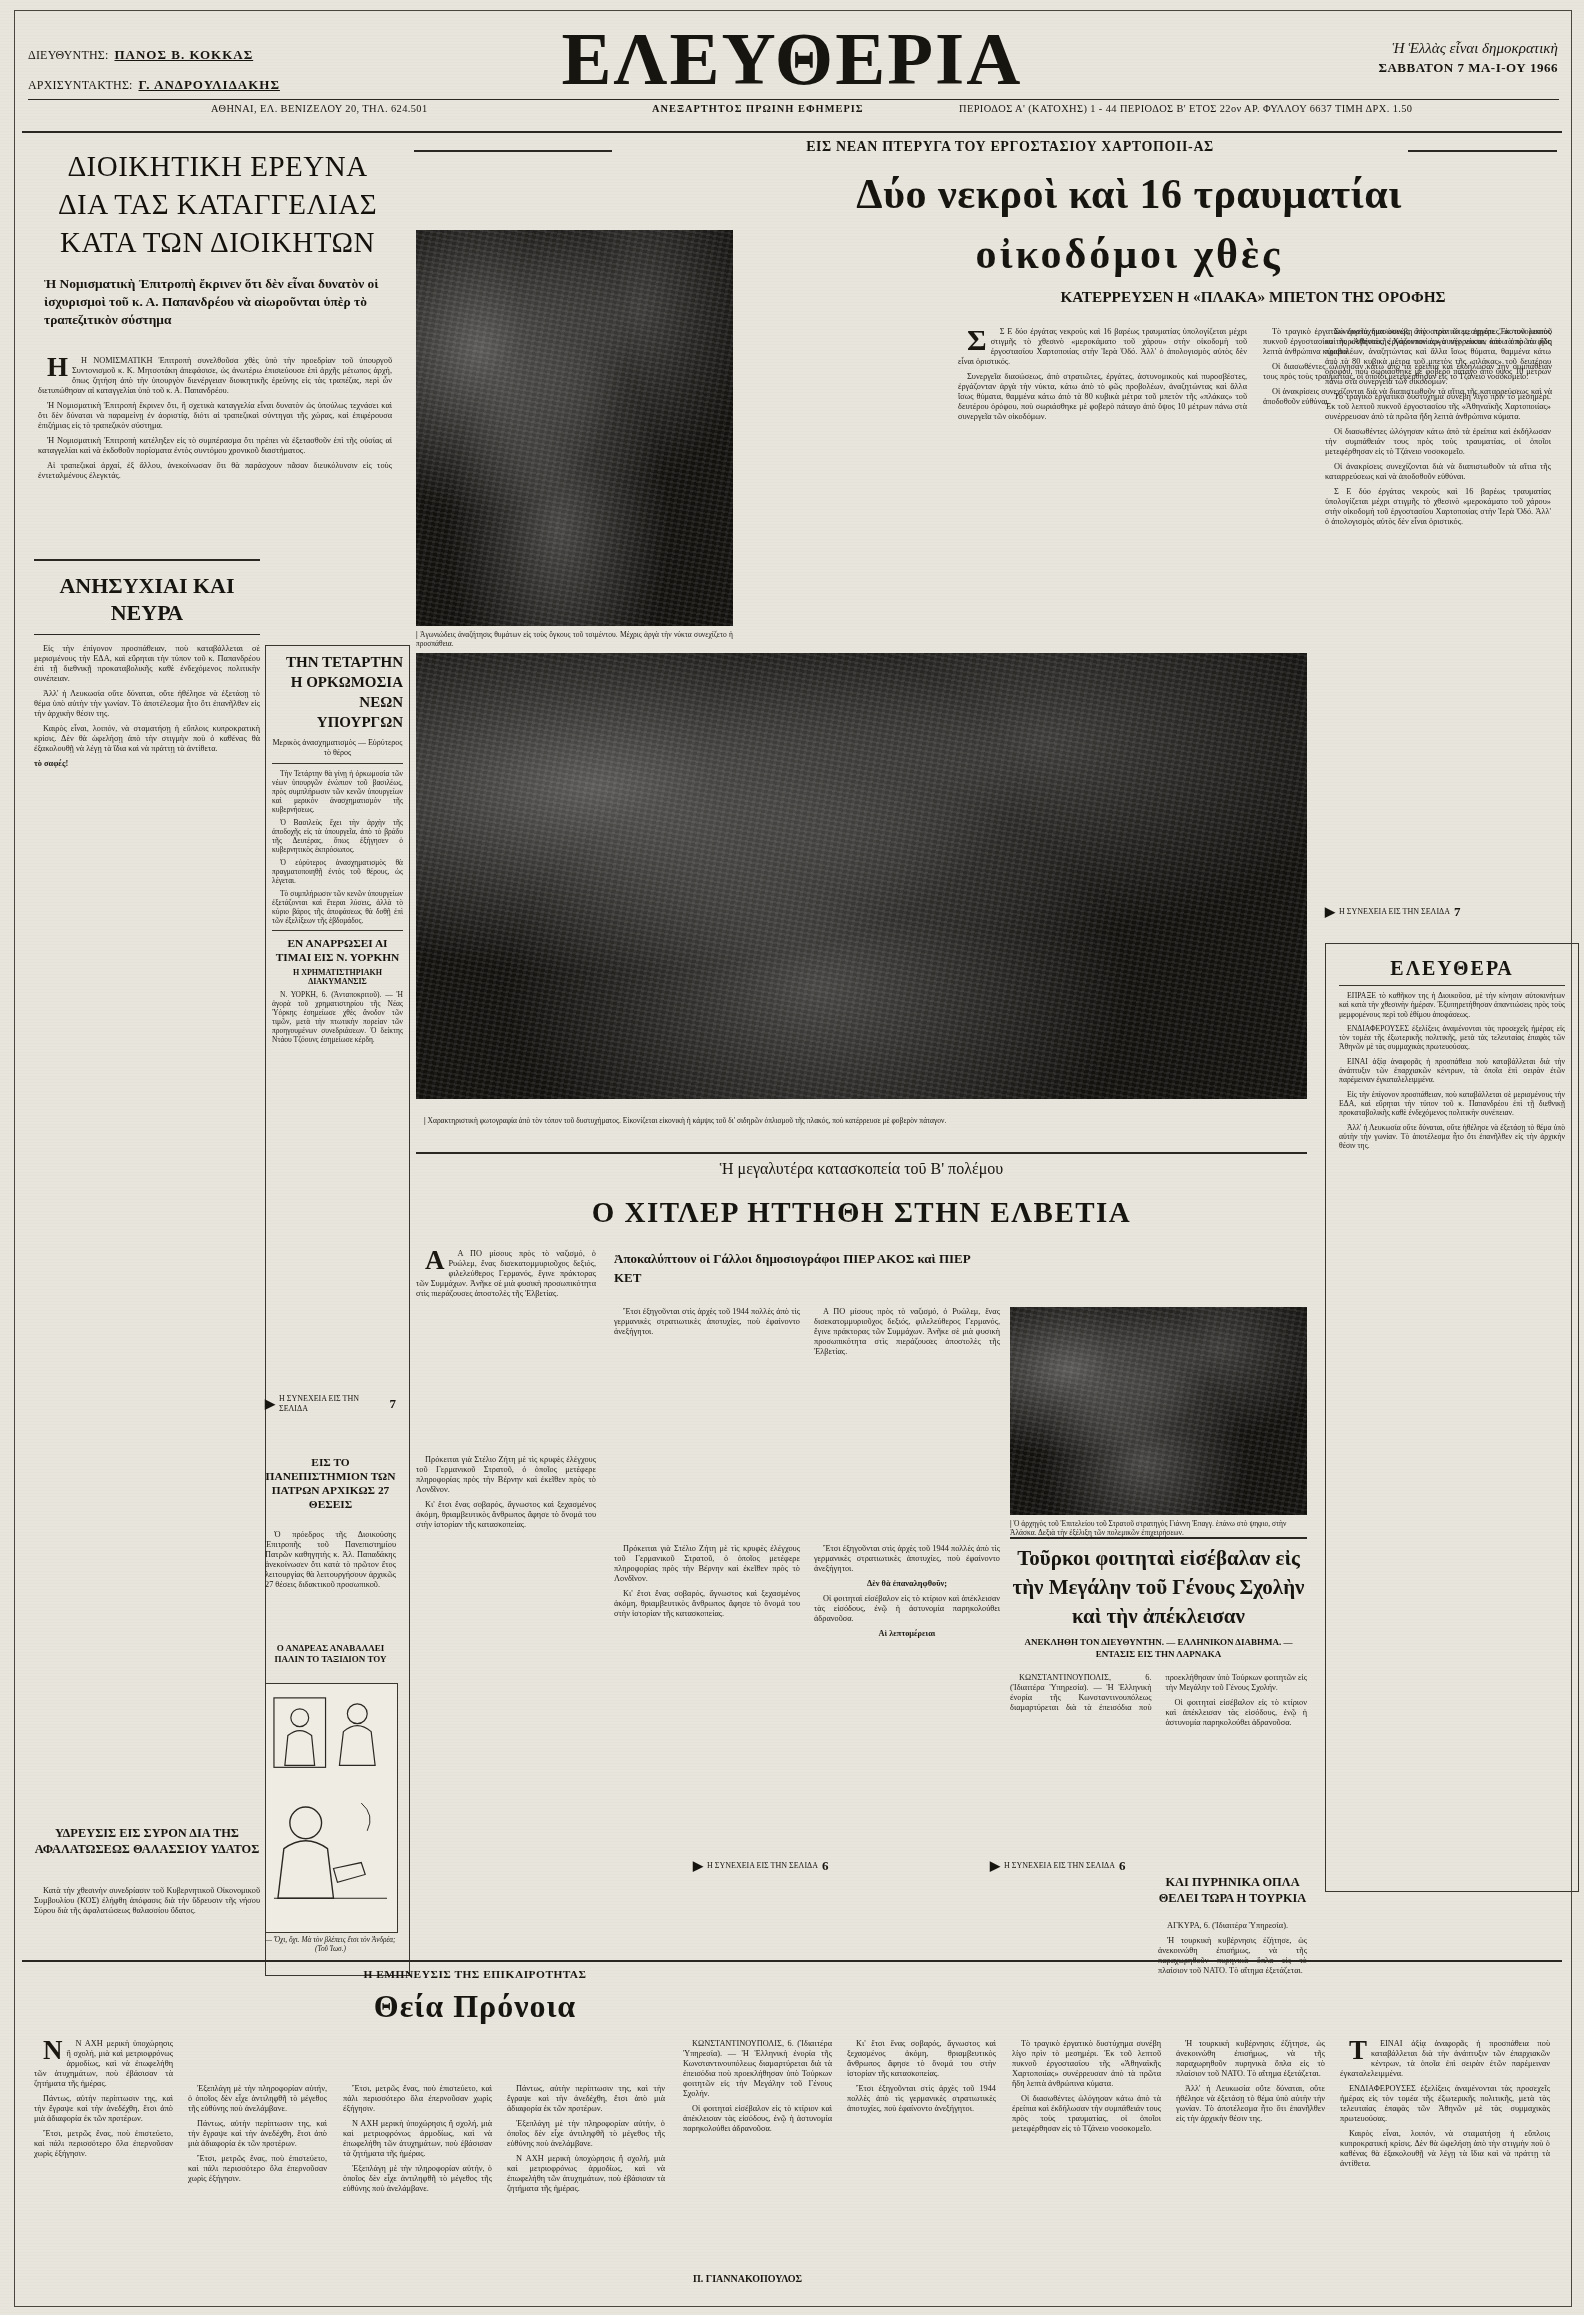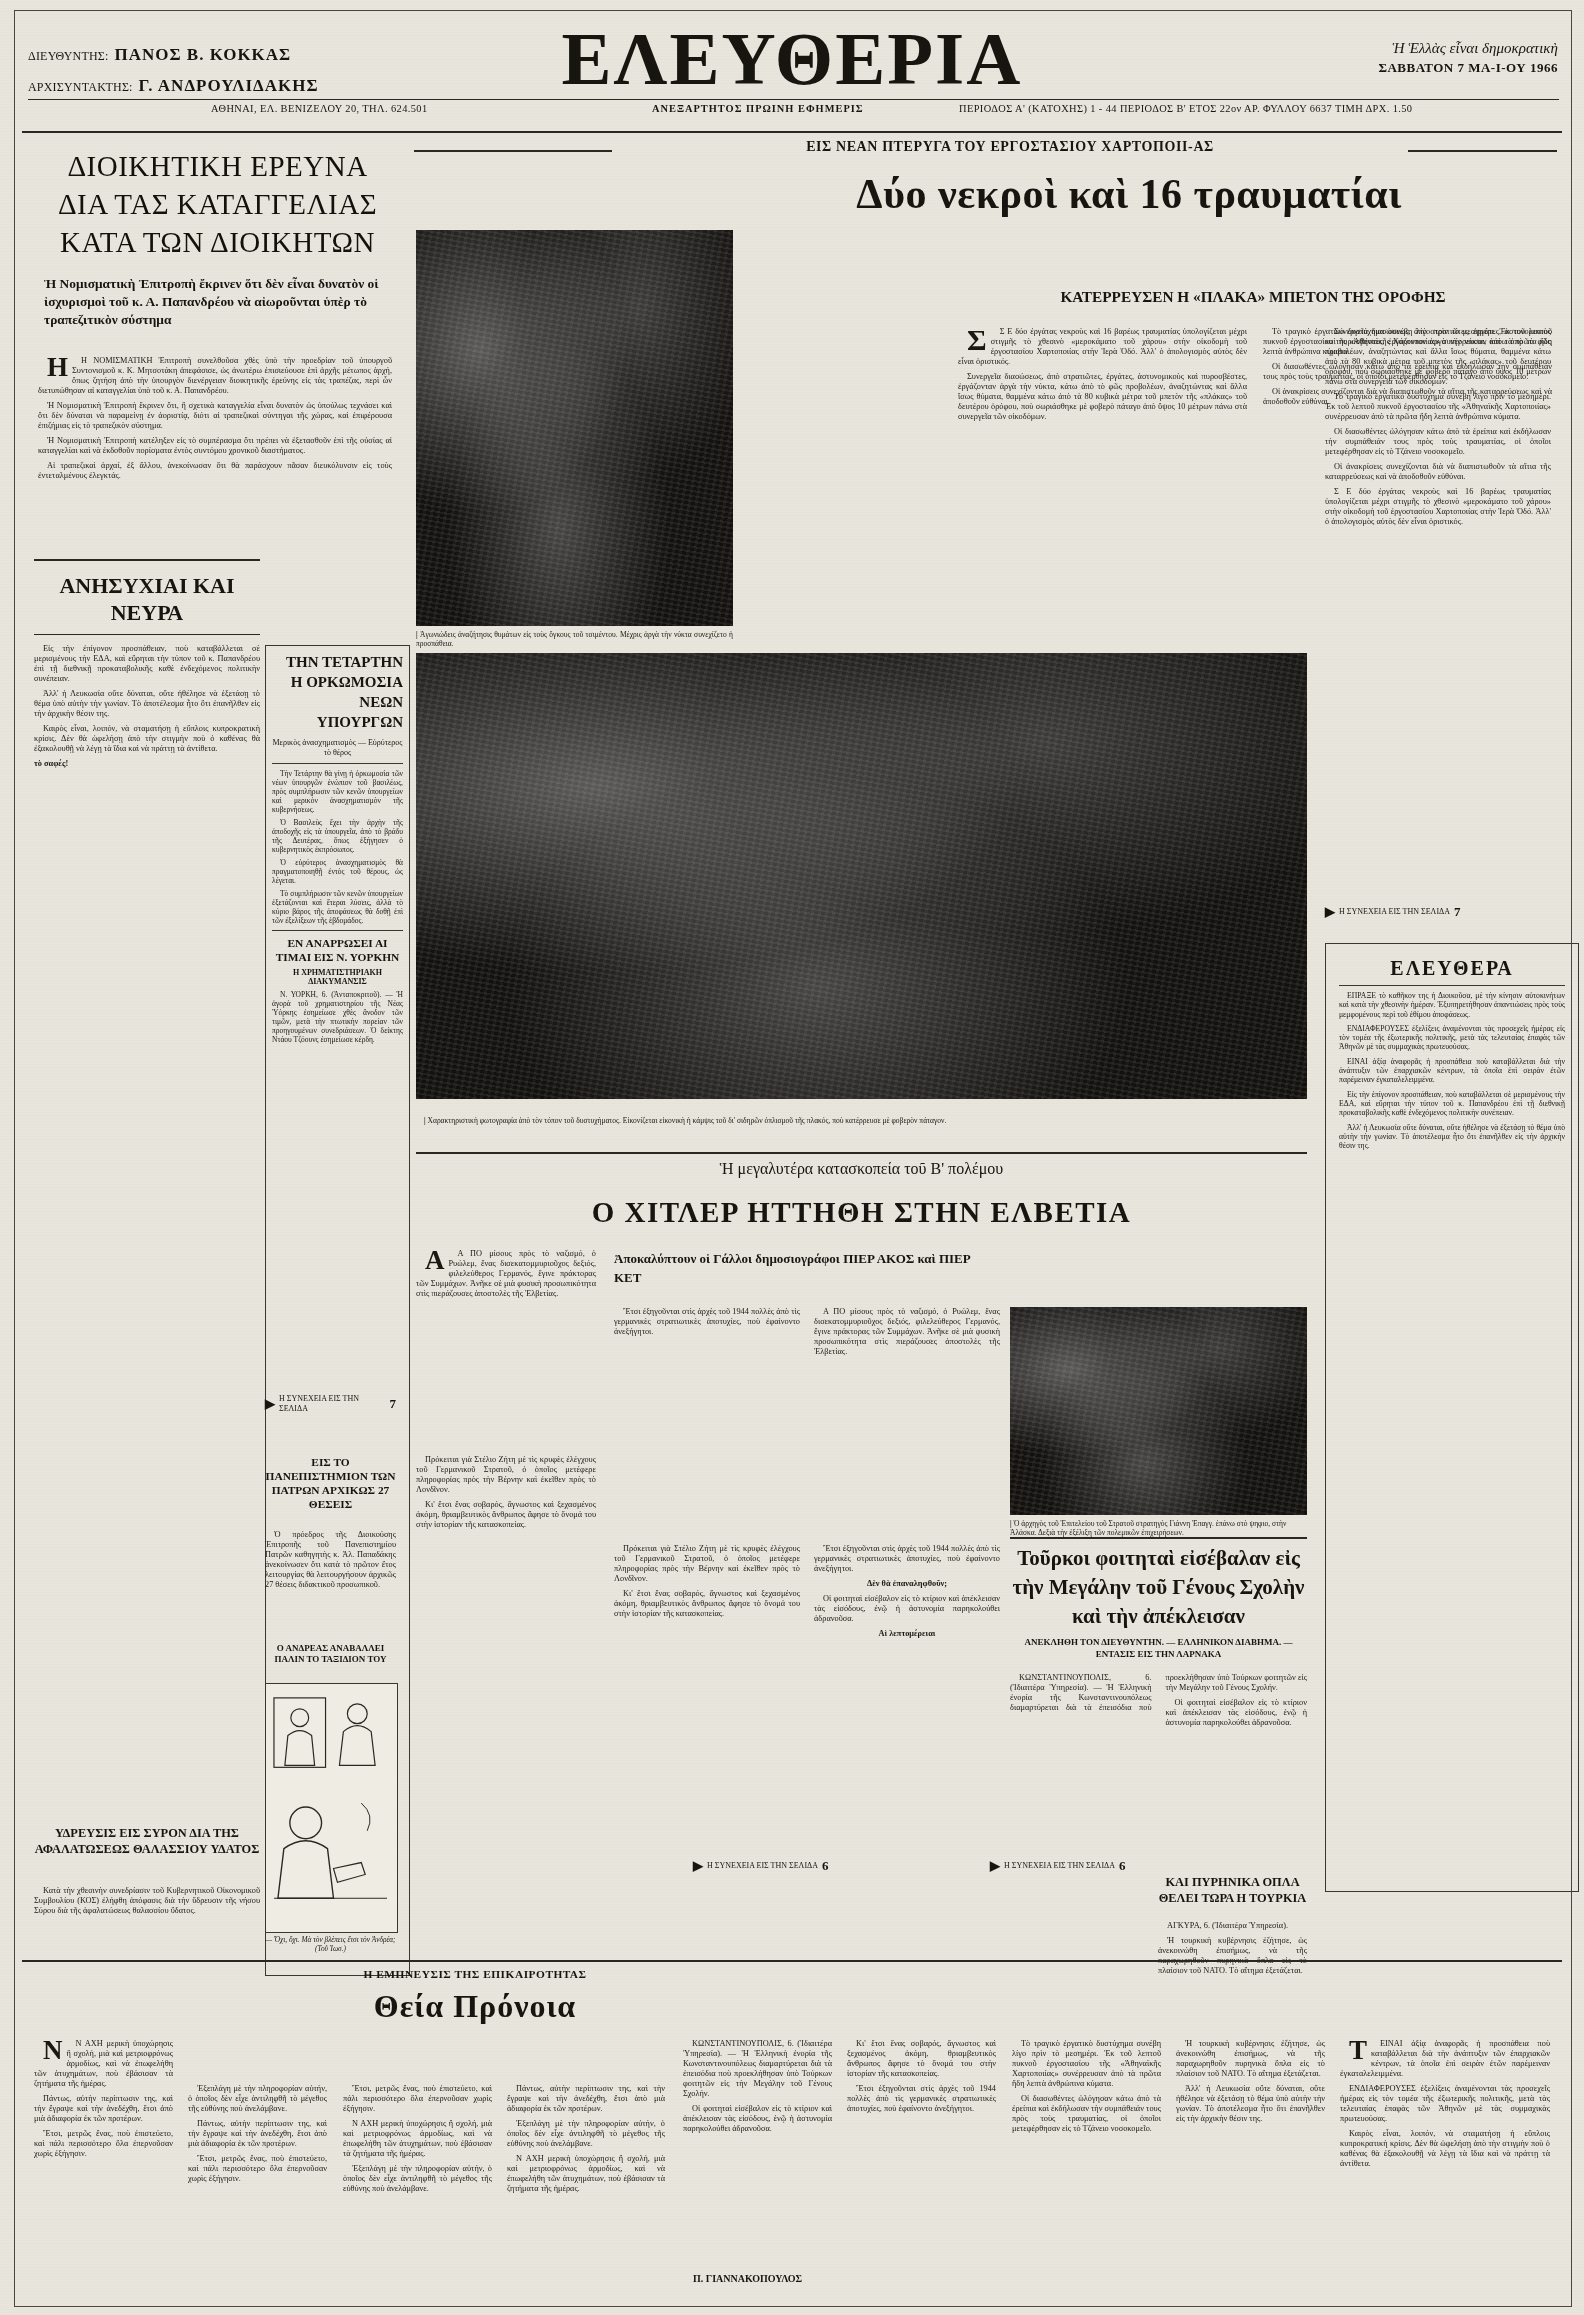--- a/index.html
+++ b/index.html
@@ -10,21 +10,21 @@
       repeating-linear-gradient(0deg, rgba(0,0,0,0.012) 0px, rgba(0,0,0,0.012) 1px, transparent 1px, transparent 3px);
     overflow:hidden;
     color:#17150f;
   }
   .frame{position:absolute;left:14px;top:10px;width:1556px;height:2295px;border:1px solid #4b4740;}
 
   
   .masthead{position:absolute;left:18px;top:14px;width:1548px;height:107px;}
   .mh-left{position:absolute;left:10px;top:26px;font-size:11px;letter-spacing:0.2px;line-height:30px;}
   .mh-left .lbl{font-size:12px;}
-  .mh-left b{font-size:17px;letter-spacing:1px;}
+  .mh-left b{font-size:13px;letter-spacing:1px;text-decoration:underline;}
   .title{
     position:absolute;left:0;top:2px;width:1548px;text-align:center;
     font-family:"Liberation Serif", serif;font-weight:bold;font-size:75px;letter-spacing:2px;
   }
   .mh-right{position:absolute;right:8px;top:24px;text-align:right;font-size:12px;line-height:20px;}
   .mh-right .it{font-style:italic;font-size:15px;}
   .mh-right .date{font-weight:bold;font-size:13px;letter-spacing:0.5px;}
   .mh-rule{position:absolute;left:10px;top:85px;width:1531px;border-top:1px solid #2b2823;}
   .mh-sub{position:absolute;left:0;top:89px;width:1548px;font-size:10.4px;letter-spacing:0.4px;}
   .mh-sub .a{position:absolute;left:193px;}
@@ -225,20 +225,21 @@
   </div>
   <div class="cartoon-cap">
     <span>— Ὄχι, ὄχι. Μὰ τὸν βλέπεις ἔτσι τὸν Ἀνδρέα;</span>
     <span>(Τοῦ Ἰωσ.)</span>
   </div>
 
   <div class="kicker-l"></div>
   <div class="kicker-r"></div>
   <div class="kicker">ΕΙΣ ΝΕΑΝ ΠΤΕΡΥΓΑ ΤΟΥ ΕΡΓΟΣΤΑΣΙΟΥ ΧΑΡΤΟΠΟΙΙ-ΑΣ</div>
   <div class="bigh1">Δύο νεκροὶ καὶ 16 τραυματίαι</div>
+  <div class="bigh2">οἰκοδόμοι χθὲς</div>
   <div class="sub3">ΚΑΤΕΡΡΕΥΣΕΝ Η «ΠΛΑΚΑ» ΜΠΕΤΟΝ ΤΗΣ ΟΡΟΦΗΣ</div>
 
   <div class="photo photo1">
       <div class="noise"></div>
     </div>
   <div class="cap1 cap">
     <span style="font-weight:bold">| </span><span>Ἀγωνιώδεις ἀναζήτησις θυμάτων εἰς τοὺς ὄγκους τοῦ τσιμέντου. Μέχρις ἀργὰ τὴν νύκτα συνεχίζετο ἡ προσπάθεια.</span>
   </div>
 
   <div class="mainbody col-body">

